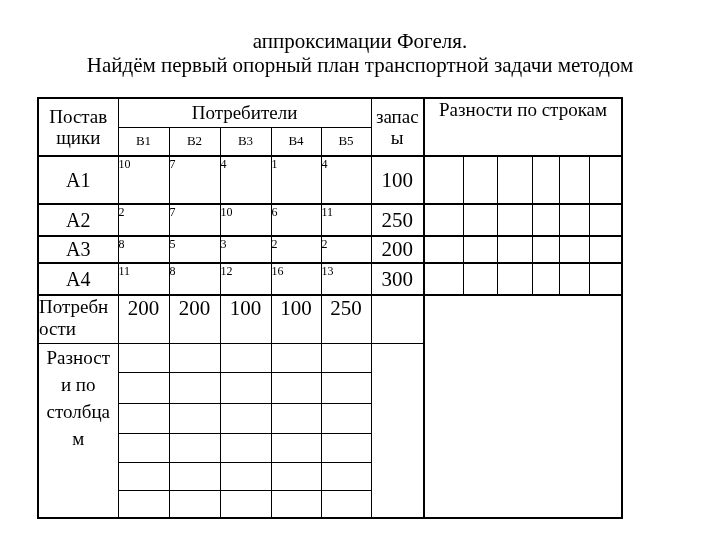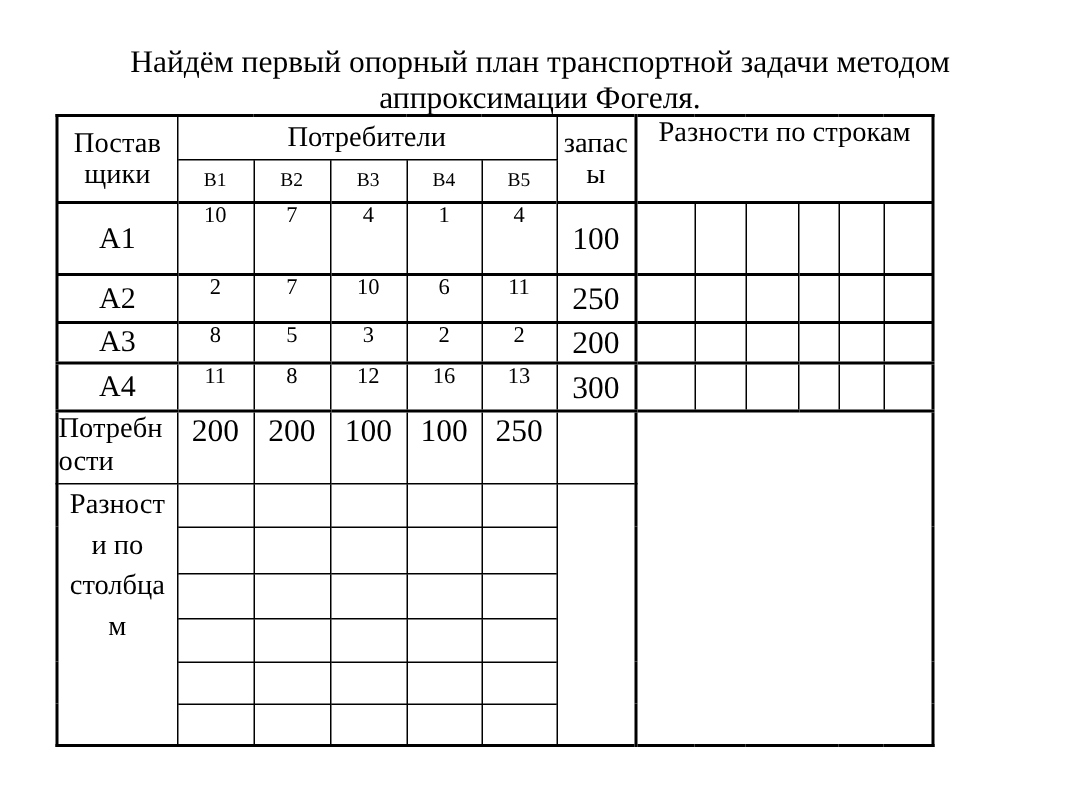--- a/index.html
+++ b/index.html
@@ -13,53 +13,53 @@
   }
   .title{
     position:absolute;
     top:29px;left:0;width:720px;
     text-align:center;
     font-size:21px;
     line-height:24px;
   }
   table.tbl{
     position:absolute;
-    left:37px;top:76px;
+    left:37px;top:97px;
     border-collapse:collapse;
     table-layout:fixed;
     border:2px solid #000;
   }
   table.tbl th, table.tbl td{
     border:1px solid #000;
     padding:0;
     font-weight:normal;
     overflow:hidden;
   }
   
   .hb{border-bottom-width:2px !important;}
   tr.arow td{border-bottom-width:2px;}
   .dv{border-left-width:2px !important;}
 
   .sup-h,.stock-h,.cons-h{font-size:19px;text-align:center;vertical-align:middle;line-height:21px;}
   .rdiff-h{font-size:19px;text-align:center;vertical-align:top;padding-top:6px;}
   .b-h{font-size:13px;text-align:center;vertical-align:middle;}
   .a-label{font-size:20px;text-align:center;vertical-align:middle;}
-  .cost{font-size:15px;text-align:center;vertical-align:top;padding:1px 0 0 4px;}
+  .cost{font-size:12px;text-align:left;vertical-align:top;padding:1px 0 0 4px;}
   .stock{font-size:21px;text-align:center;vertical-align:middle;}
   .dem{font-size:21px;text-align:center;vertical-align:top;padding-top:3px;}
   .dem-label{font-size:19px;text-align:left;vertical-align:top;padding-top:3px;line-height:22px;}
   .cdiff-label{font-size:19px;text-align:center;vertical-align:top;padding-top:4px;line-height:27px;}
   .ln{display:block;}
 </style>
 </head>
 <body>
 
 <div class="title">
+  <span class="ln">аппроксимации Фогеля.</span>
   <span class="ln">Найдём первый опорный план транспортной задачи методом</span>
-  <span class="ln">аппроксимации Фогеля.</span>
 </div>
 
 <table class="tbl">
   <colgroup>
     <col style="width:80px">
       <col style="width:51px">
       <col style="width:51px">
       <col style="width:51px">
       <col style="width:50px">
       <col style="width:50px">

